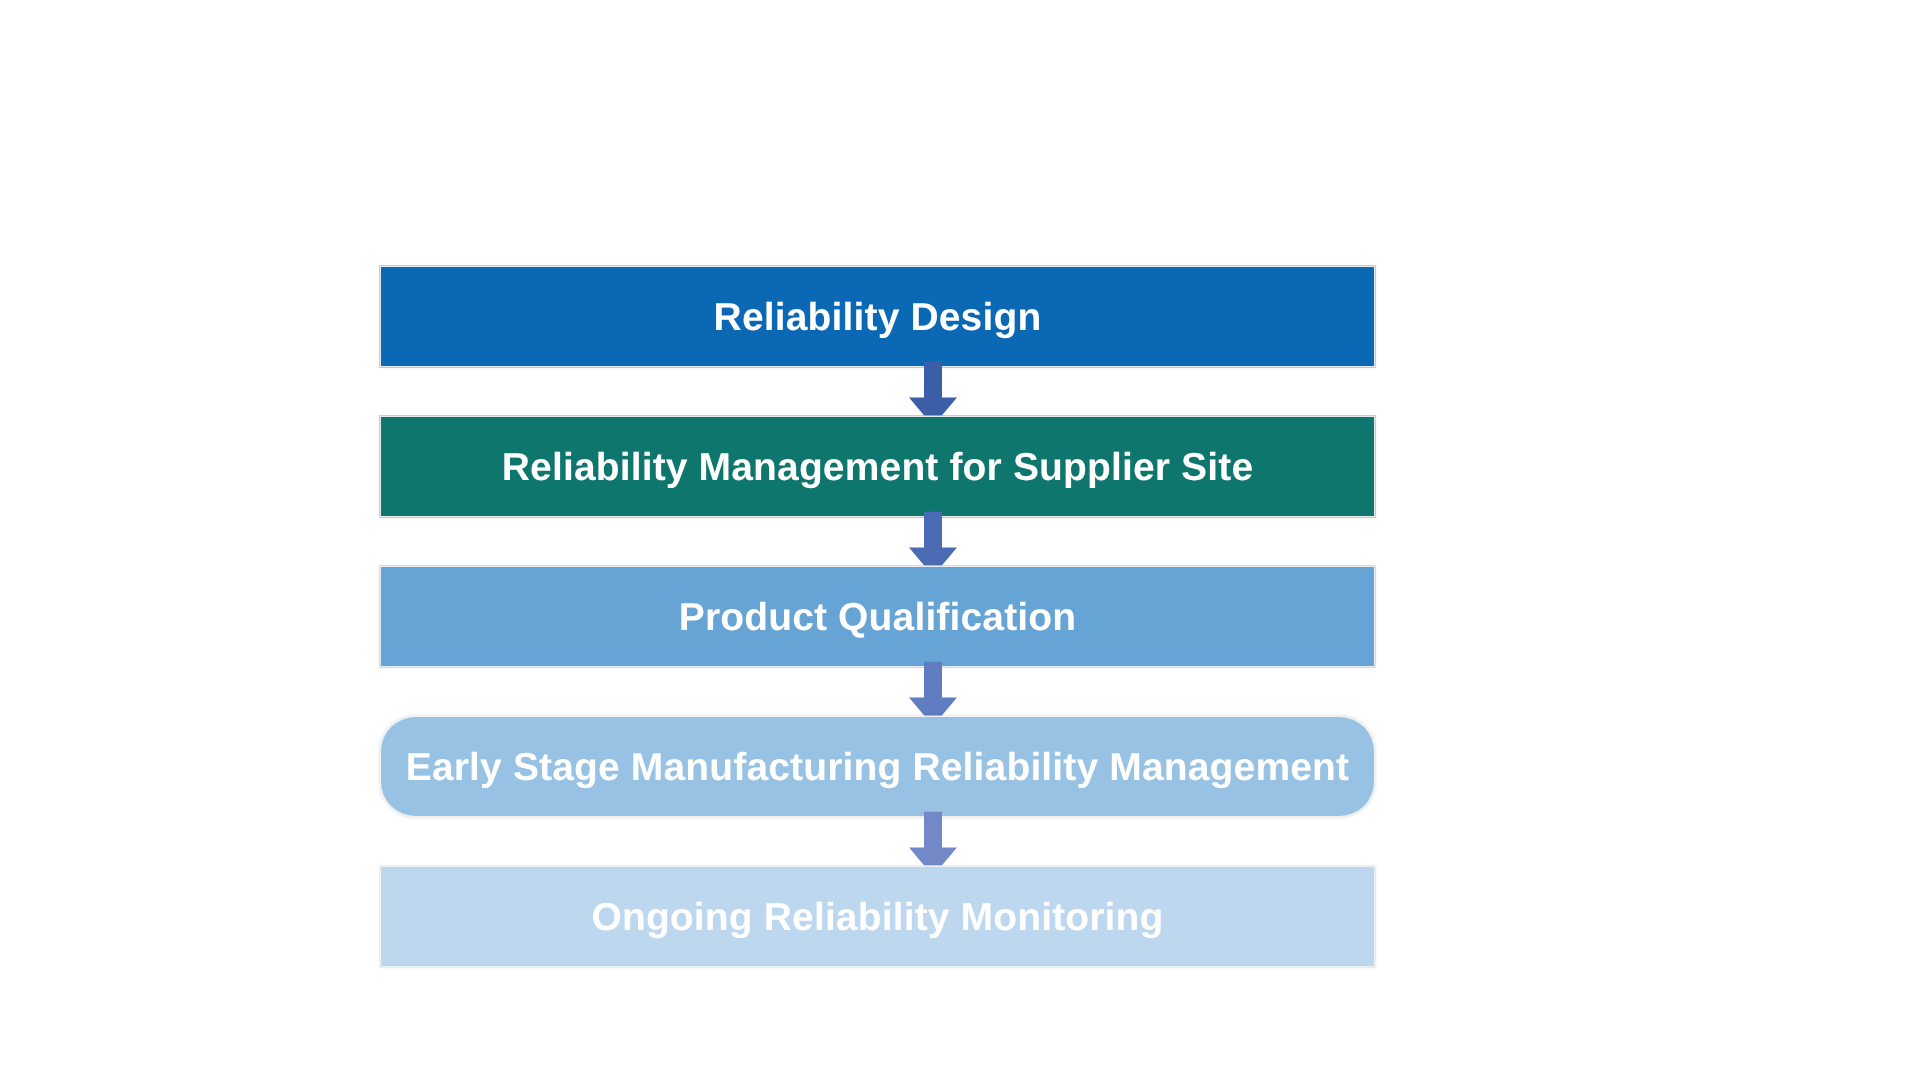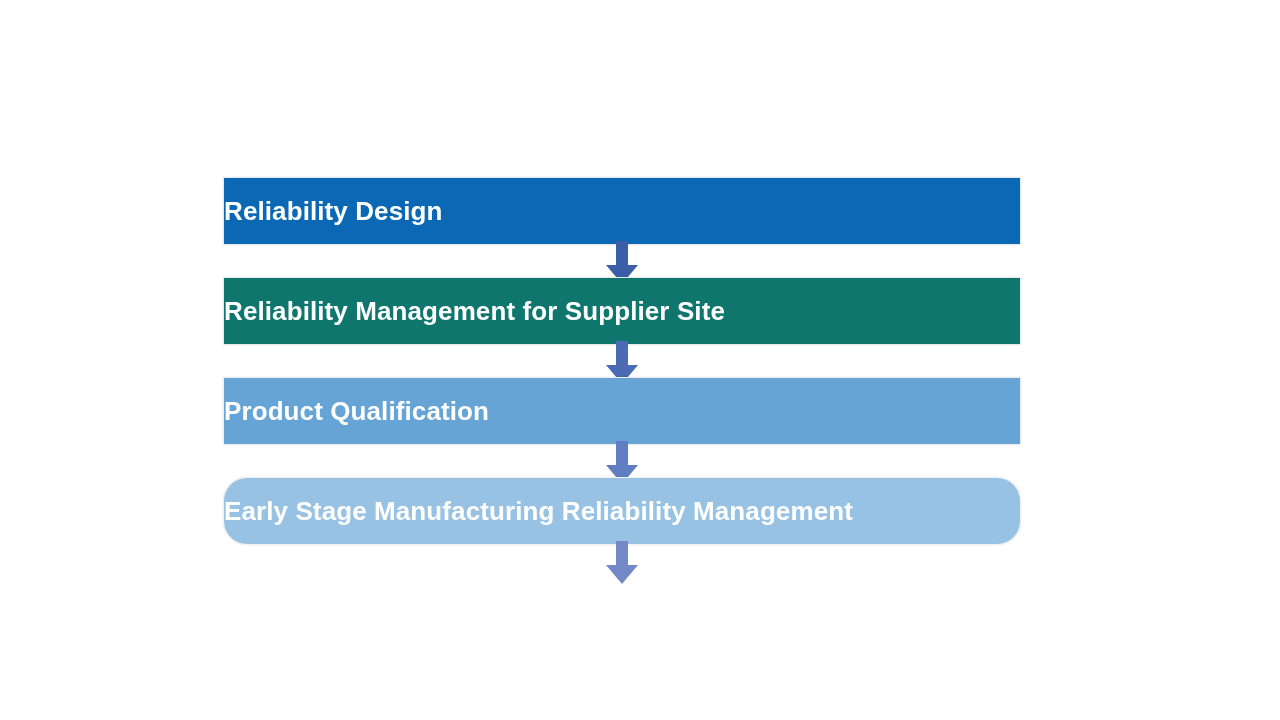--- a/index.html
+++ b/index.html
@@ -22,27 +22,29 @@
 
   .flow-stack {
     position: absolute;
     left: 223px;
     top: 177px;
     width: 798px;
   }
 
   .flow-step {
     position: relative;
-    width: 798px;
+    width: 664px;
     height: 68px;
     box-sizing: border-box;
     display: flex;
     align-items: center;
+    justify-content: center;
     border: 1px solid rgba(242, 242, 242, 0.95);
     box-shadow: 0 0 2px rgba(0, 0, 0, 0.10);
+    margin-left: 30px;
   }
 
   .flow-step-label {
     color: #ffffff;
     font-size: 26px;
     font-weight: bold;
     letter-spacing: 0.1px;
     line-height: 1;
     text-align: center;
     white-space: nowrap;
@@ -103,15 +105,18 @@
     <div class="flow-step" id="step-4" style="background-color: rgb(151, 194, 228); border-radius: 24px;">
       <span class="flow-step-label" style="color: rgb(255, 255, 255);">Early Stage Manufacturing Reliability Management</span>
     </div>
 
     <div class="flow-connector" id="conn-4">
       <svg width="36" height="44" viewBox="0 0 36 44">
         <polygon id="arrow-4" points="12,0 24,0 24,24 34,24 18,43 2,24 12,24" fill="#7389c7"></polygon>
       </svg>
     </div>
 
+    <div class="flow-step" id="step-5" style="background-color: rgb(189, 215, 239);">
+      <span class="flow-step-label" style="color: rgb(255, 255, 255);">Ongoing Reliability Monitoring</span>
+    </div>
 
   </div>
 </div>
 
 </body></html>

